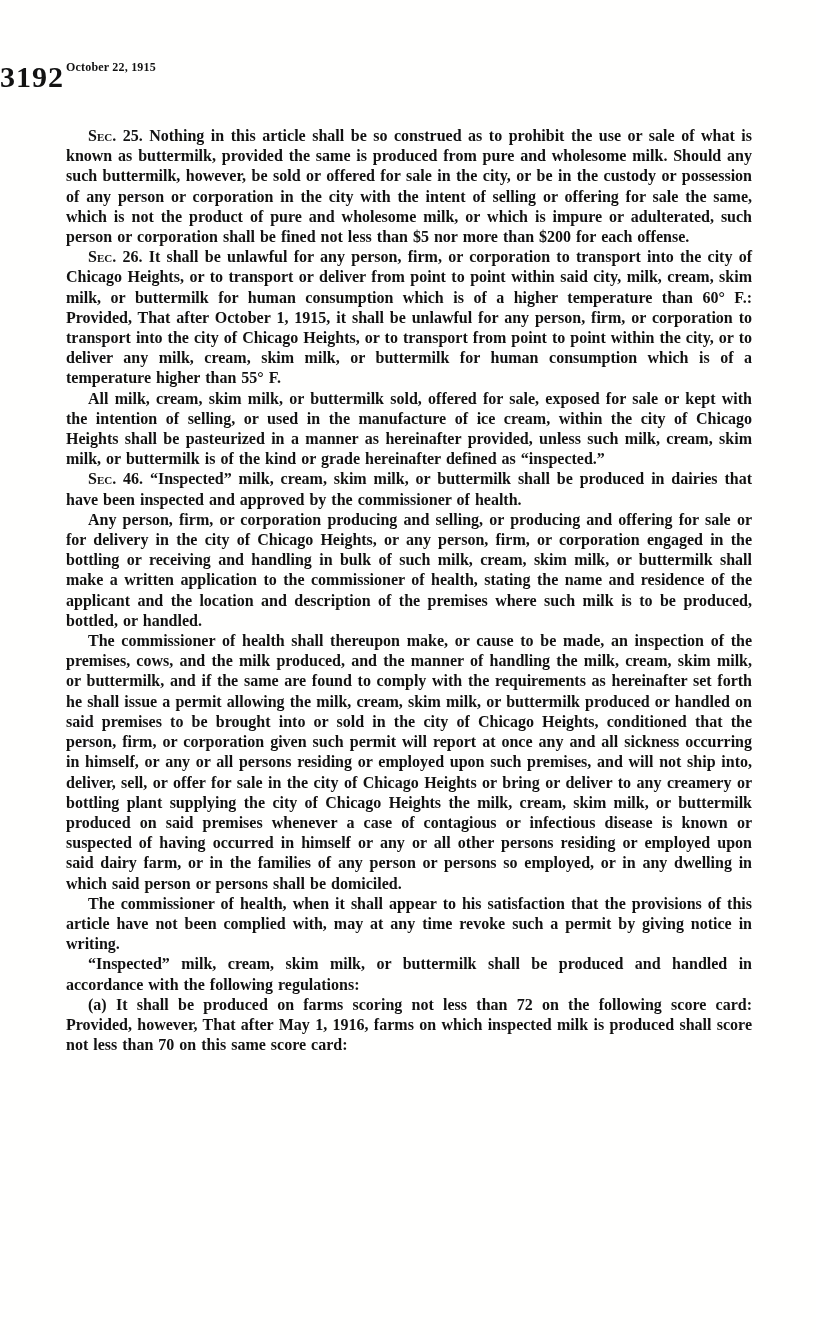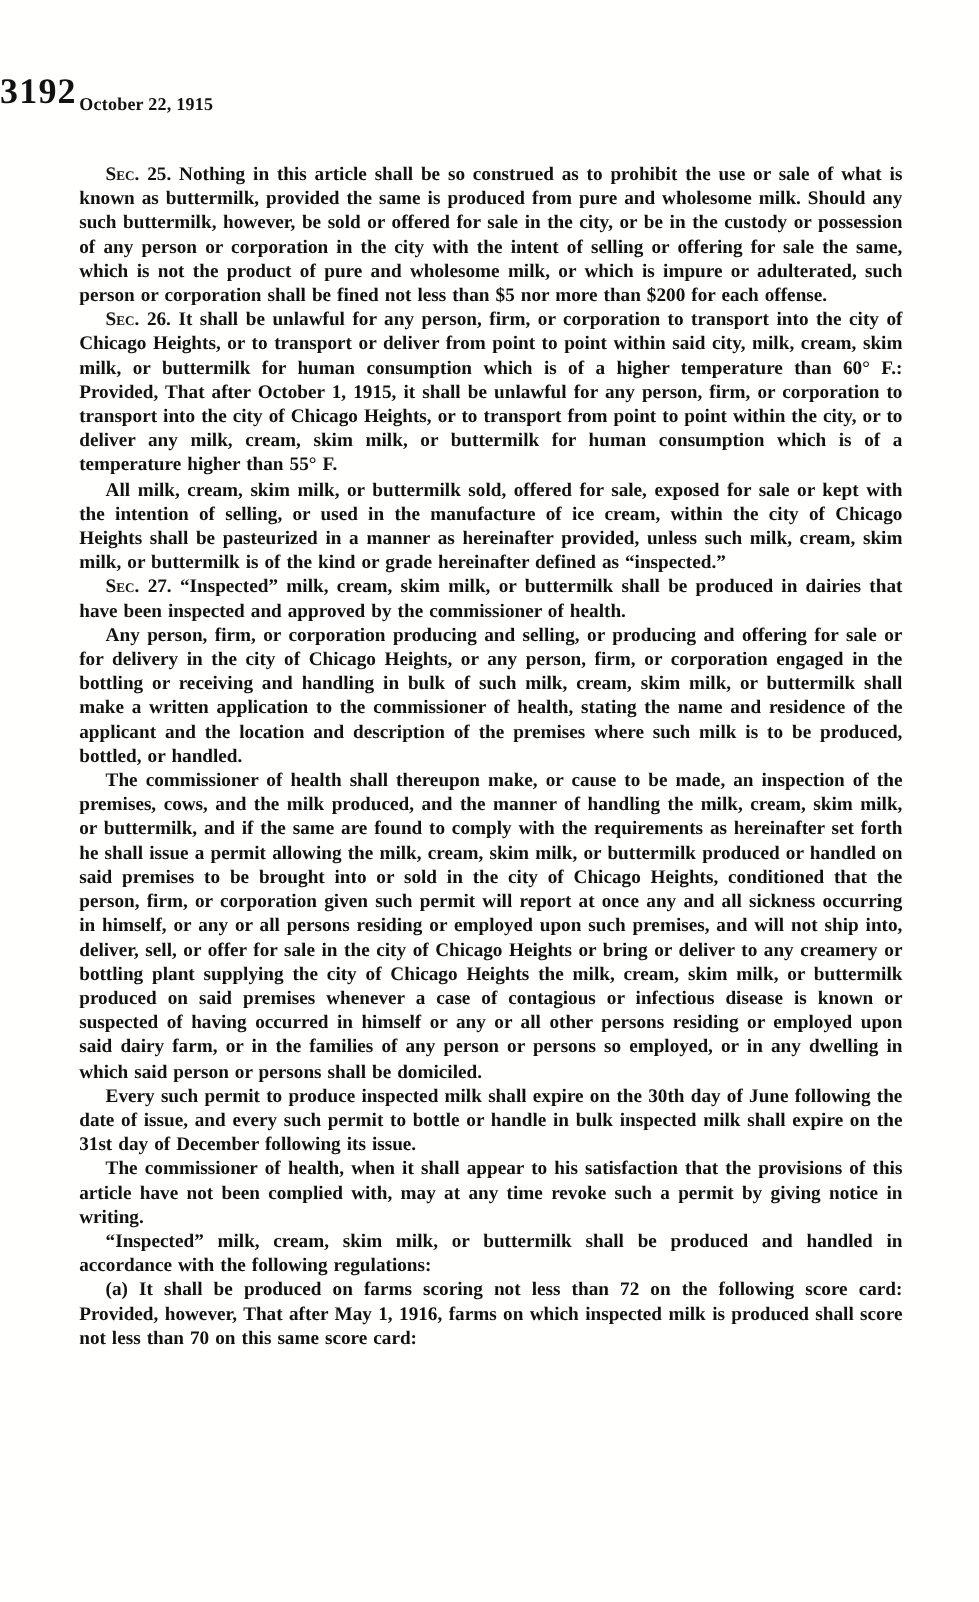--- a/index.html
+++ b/index.html
@@ -12,39 +12,39 @@
     overflow: hidden;
   }
   .page {
     position: relative;
     width: 816px;
     height: 1335px;
     background: #fffffe;
   }
   .header-date {
     position: absolute;
-    top: 80px;
+    top: 60px;
     left: 66px;
-    font-size: 15px;
+    font-size: 12px;
     font-weight: 700;
     letter-spacing: 0.2px;
   }
   .page-number {
     position: absolute;
     top: 60px;
     left: 0;
     width: 100%;
     text-align: left;
     font-size: 30px;
     font-weight: 700;
     letter-spacing: 1px;
   }
   .doc-body {
     position: absolute;
-    top: 136px;
+    top: 126px;
     left: 66px;
     width: 686px;
     font-size: 16px;
     line-height: 20.2px;
     font-weight: 700;
     text-align: justify;
     word-spacing: 1px;
   }
   .para {
     margin: 0;
@@ -56,21 +56,20 @@
 </head>
 <body>
 
 <div class="page">
   <span class="header-date">October 22, 1915</span>
   <span class="page-number">3192</span>
   <div class="doc-body">
       <p class="para"><span class="sc">Sec. 25.</span><span> Nothing in this article shall be so construed as to prohibit the use or sale of what is known as buttermilk, provided the same is produced from pure and wholesome milk.  Should any such buttermilk, however, be sold or offered for sale in the city, or be in the custody or possession of any person or corporation in the city with the intent of selling or offering for sale the same, which is not the product of pure and wholesome milk, or which is impure or adulterated, such person or corporation shall be fined not less than $5 nor more than $200 for each offense.</span></p>
       <p class="para"><span class="sc">Sec. 26.</span><span> It shall be unlawful for any person, firm, or corporation to transport into the city of Chicago Heights, or to transport or deliver from point to point within said city, milk, cream, skim milk, or buttermilk for human consumption which is of a higher temperature than 60° F.: </span><span class="i">Provided</span><span>, That after October 1, 1915, it shall be unlawful for any person, firm, or corporation to transport into the city of Chicago Heights, or to transport from point to point within the city, or to deliver any milk, cream, skim milk, or buttermilk for human consumption which is of a temperature higher than 55° F.</span></p>
       <p class="para"><span>All milk, cream, skim milk, or buttermilk sold, offered for sale, exposed for sale or kept with the intention of selling, or used in the manufacture of ice cream, within the city of Chicago Heights shall be pasteurized in a manner as hereinafter provided, unless such milk, cream, skim milk, or buttermilk is of the kind or grade hereinafter defined as “inspected.”</span></p>
-      <p class="para"><span class="sc">Sec. 27.</span><span> “Inspected” milk, cream, skim milk, or buttermilk shall be produced in dairies that have been inspected and approved by the commissioner of health.</span></p>
+      <p class="para"><span class="sc">Sec. 46.</span><span> “Inspected” milk, cream, skim milk, or buttermilk shall be produced in dairies that have been inspected and approved by the commissioner of health.</span></p>
       <p class="para"><span>Any person, firm, or corporation producing and selling, or producing and offering for sale or for delivery in the city of Chicago Heights, or any person, firm, or corporation engaged in the bottling or receiving and handling in bulk of such milk, cream, skim milk, or buttermilk shall make a written application to the commissioner of health, stating the name and residence of the applicant and the location and description of the premises where such milk is to be produced, bottled, or handled.</span></p>
       <p class="para"><span>The commissioner of health shall thereupon make, or cause to be made, an inspection of the premises, cows, and the milk produced, and the manner of handling the milk, cream, skim milk, or buttermilk, and if the same are found to comply with the requirements as hereinafter set forth he shall issue a permit allowing the milk, cream, skim milk, or buttermilk produced or handled on said premises to be brought into or sold in the city of Chicago Heights, conditioned that the person, firm, or corporation given such permit will report at once any and all sickness occurring in himself, or any or all persons residing or employed upon such premises, and will not ship into, deliver, sell, or offer for sale in the city of Chicago Heights or bring or deliver to any creamery or bottling plant supplying the city of Chicago Heights the milk, cream, skim milk, or buttermilk produced on said premises whenever a case of contagious or infectious disease is known or suspected of having occurred in himself or any or all other persons residing or employed upon said dairy farm, or in the families of any person or persons so employed, or in any dwelling in which said person or persons shall be domiciled.</span></p>
-      <p class="para"><span>Every such permit to produce inspected milk shall expire on the 30th day of June following the date of issue, and every such permit to bottle or handle in bulk inspected milk shall expire on the 31st day of December following its issue.</span></p>
       <p class="para"><span>The commissioner of health, when it shall appear to his satisfaction that the provisions of this article have not been complied with, may at any time revoke such a permit by giving notice in writing.</span></p>
       <p class="para"><span>“Inspected” milk, cream, skim milk, or buttermilk shall be produced and handled in accordance with the following regulations:</span></p>
       <p class="para"><span class="i">(a)</span><span> It shall be produced on farms scoring not less than 72 on the following score card: </span><span class="i">Provided, however</span><span>, That after May 1, 1916, farms on which inspected milk is produced shall score not less than 70 on this same score card:</span></p>
     </div>
 </div>
 
 </body></html>

